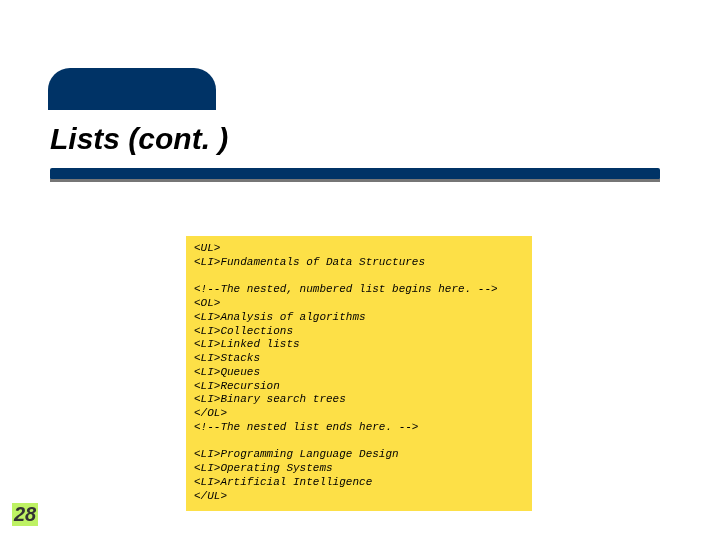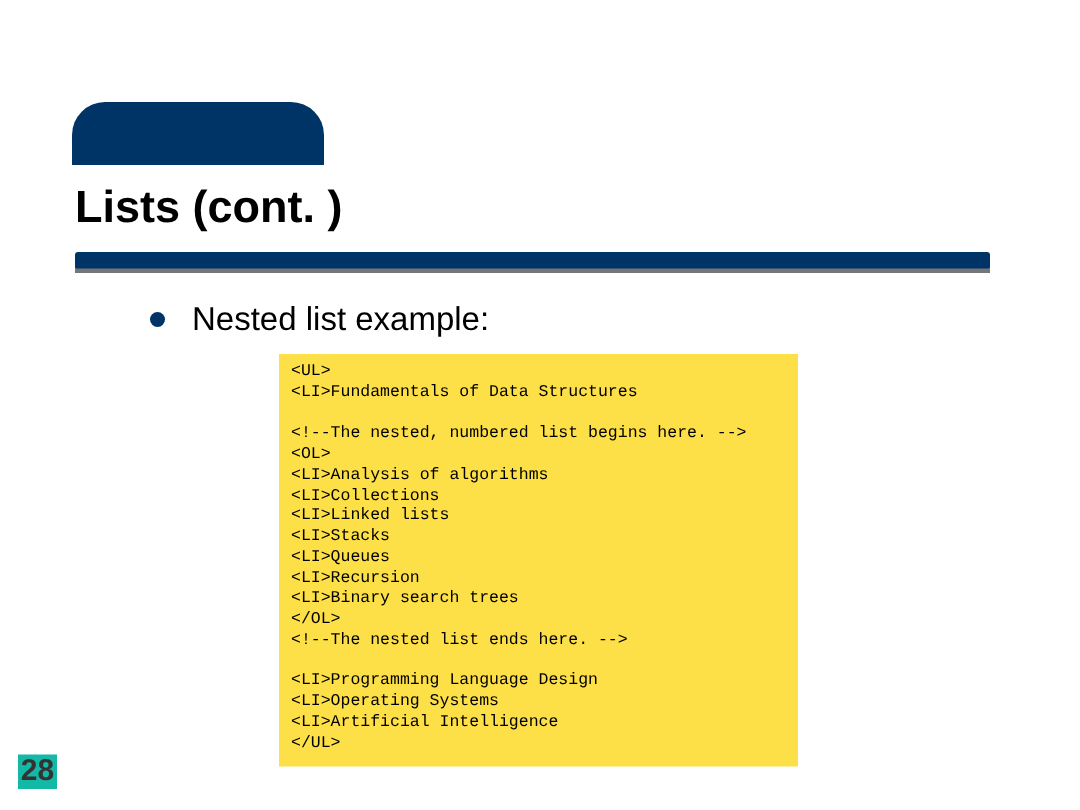--- a/index.html
+++ b/index.html
@@ -1,47 +1,43 @@
 <!DOCTYPE html>
 <html><head>
 <meta charset="utf-8">
 <style>
   * { margin: 0; padding: 0; box-sizing: border-box; }
   html, body { width: 720px; height: 540px; background: #fff; font-family: Arial, Helvetica, sans-serif; overflow: hidden; }
-  .slide { position: relative; width: 720px; height: 536px; }
+  .slide { position: relative; width: 720px; height: 536px; font-style: italic; }
   .corner-tab { position: absolute; top: 68px; left: 48px; width: 168px; height: 42px; background: #036; border-top-left-radius: 22px; border-top-right-radius: 22px; }
   .title { position: absolute; top: 122px; left: 50px; font-size: 30px; font-weight: bold; color: #000; }
   .bar-wrap { position: absolute; top: 168px; left: 50px; width: 610px; height: 14px; }
   .bar-top { width: 100%; height: 12px; background: #036; border-radius: 2px; }
   .bar-under { width: 100%; height: 3px; background: #767676; margin-top: -1px; }
   .bullet-row { position: absolute; top: 200px; left: 100px; display: flex; align-items: center; gap: 18px; }
   .bullet-dot { width: 10px; height: 10px; border-radius: 50%; background: #036; flex: 0 0 auto; }
   .bullet-text { font-size: 22px; color: #000; }
   .code-block { position: absolute; top: 236px; left: 186px; width: 346px; background: #fde047; padding: 6px 8px 8px 8px; font-family: "Courier New", Courier, monospace; font-size: 11px; line-height: 1.25; color: #000; white-space: pre; }
-  .page-num { position: absolute; bottom: 10px; left: 12px; width: 26px; text-align: center; background: #14b8a6; font-size: 20px; font-weight: bold; color: #333; }
+  .page-num { position: absolute; bottom: 10px; left: 12px; width: 26px; text-align: center; background: #bef264; font-size: 20px; font-weight: bold; color: #333; }
   .footer { position: absolute; bottom: 14px; right: 40px; font-size: 13px; color: #000; }
 </style>
 </head>
 <body>
 
 <div class="slide">
 
   <div class="corner-tab"></div>
 
   <div class="title">Lists (cont. )</div>
 
   <div class="bar-wrap">
     <div class="bar-top"></div>
     <div class="bar-under"></div>
   </div>
 
-  <div class="bullet-row">
-    <div class="bullet-dot"></div>
-    <div class="bullet-text">Nested list example:</div>
-  </div>
 
   <div class="code-block">&lt;UL&gt;
 &lt;LI&gt;Fundamentals of Data Structures
 
 &lt;!--The nested, numbered list begins here. --&gt;
 &lt;OL&gt;
 &lt;LI&gt;Analysis of algorithms
 &lt;LI&gt;Collections
 &lt;LI&gt;Linked lists
 &lt;LI&gt;Stacks

